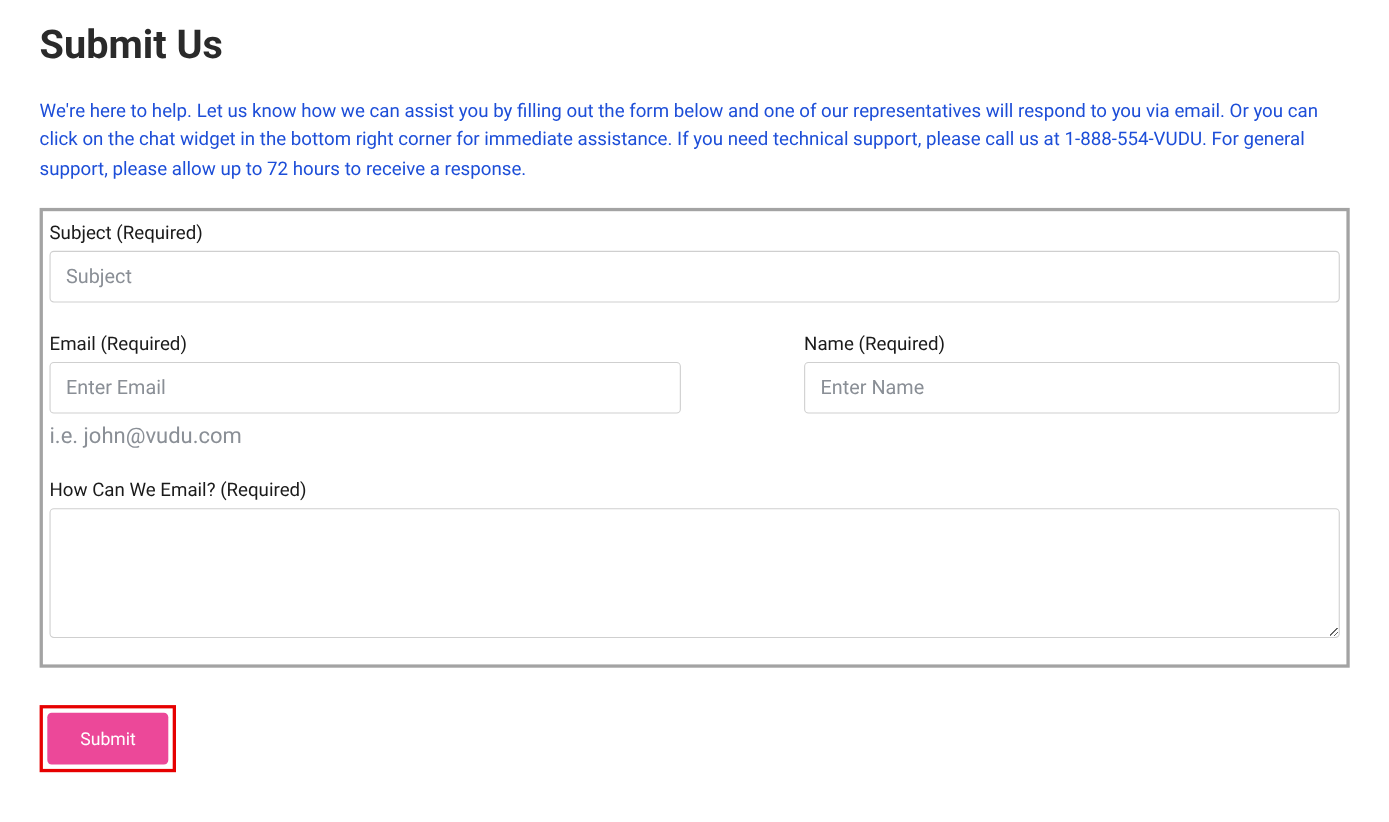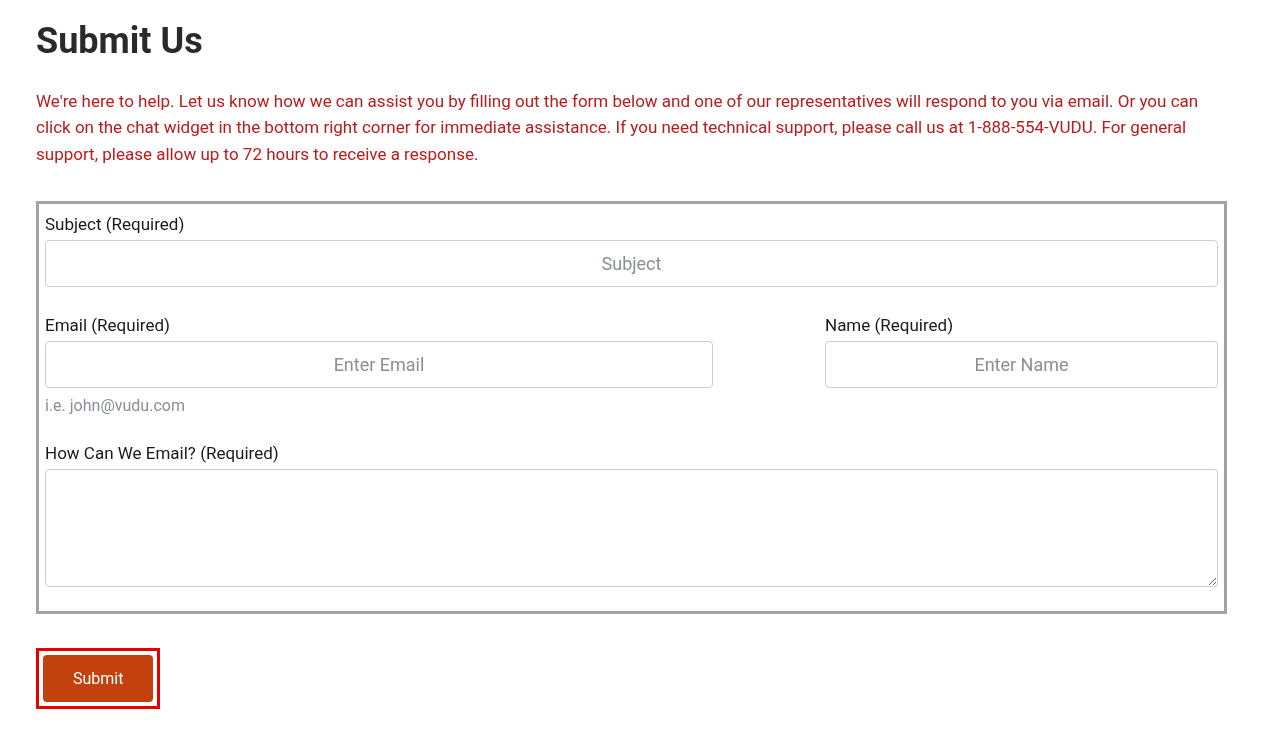--- a/index.html
+++ b/index.html
@@ -15,85 +15,84 @@
     }
     .page-title {
       font-size: 36px;
       font-weight: 700;
       color: #2a2a2a;
       margin-bottom: 26px;
     }
     .intro {
       font-size: 17px;
       line-height: 1.55;
-      color: #b91c1c;
-      margin-bottom: 34px;
+      color: #1d4ed8;
+      margin-bottom: 22px;
       max-width: 1190px;
     }
     .form-container {
       border: 3px solid #a3a3a3;
       padding: 10px 4px 14px 4px;
       margin-bottom: 34px;
     }
     .field {
       margin-bottom: 28px;
       padding: 0 2px;
     }
     .field-row {
       display: flex;
       gap: 64px;
       padding: 0 2px;
       margin-bottom: 28px;
     }
     .field-row .col-left {
-      width: 668px;
+      width: 574px;
     }
     .field-row .col-right {
       flex: 1;
       margin-left: 48px;
     }
     .field-label {
       font-size: 17px;
       color: #1a1a1a;
       margin-bottom: 6px;
       display: block;
     }
     input[type="text"], textarea {
       width: 100%;
       font-size: 18px;
       padding: 12px 14px;
       border: 1px solid #cfcfcf;
       border-radius: 4px;
       background: #fff;
       color: #333;
       font-family: inherit;
-      text-align: center;
     }
     input[type="text"]::placeholder, textarea::placeholder {
       color: #8a8f96;
     }
     .hint {
-      font-size: 16px;
+      font-size: 20px;
       color: #8a8f96;
       margin-top: 8px;
     }
     textarea {
       height: 118px;
       resize: both;
     }
     .last-field {
       margin-bottom: 6px;
     }
     .submit-wrap {
       display: inline-block;
       border: 3px solid #e60000;
       padding: 4px;
     }
     .submit-btn {
-      background: #c2410c;
+      background: #ec4899;
       color: #fff;
       border: none;
       font-size: 16px;
       padding: 14px 30px;
       border-radius: 4px;
       cursor: pointer;
       font-family: inherit;
     }
   </style>
 </head>

